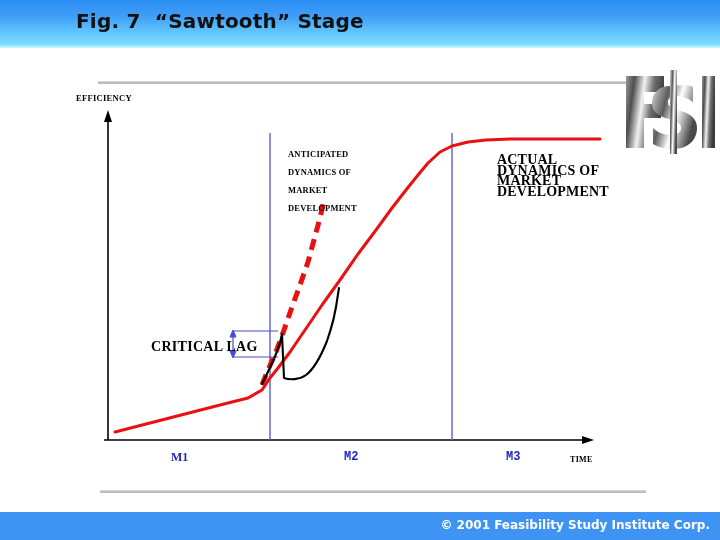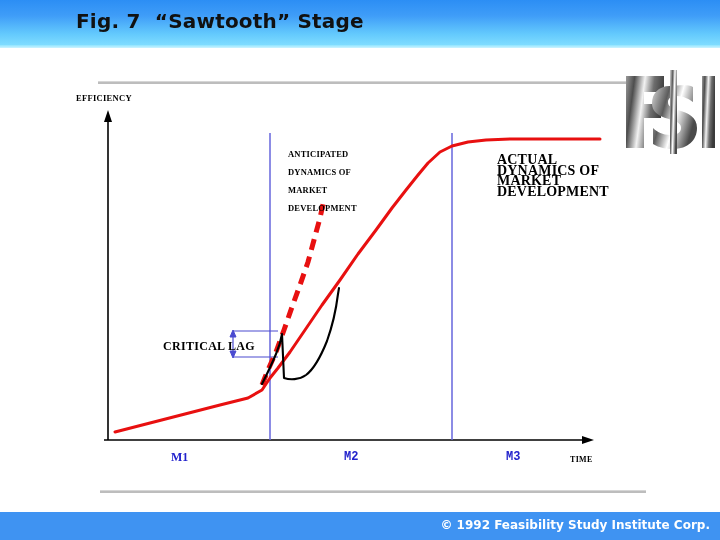--- a/index.html
+++ b/index.html
@@ -102,23 +102,22 @@
     letter-spacing: 0.2px;
   }
   #label-actual {
     left: 497px; top: 155px;
     font-size: 14px;
     line-height: 10.5px;
     letter-spacing: 0.2px;
   }
   #label-critical-lag {
     left: 151px; top: 339px;
-    font-size: 12px;
+    font-size: 14px;
     letter-spacing: 0.3px;
-    margin-left: 12px;
   }
   #label-company-cap {
     left: 333px; top: 341px;
     font-size: 8.5px;
     line-height: 11px;
     letter-spacing: 0.2px;
   }
   #label-time {
     left: 570px; top: 455px;
     font-size: 8px;
@@ -219,15 +218,15 @@
 MARKET
 DEVELOPMENT</div>
   <div class="anno" id="label-critical-lag">CRITICAL LAG</div>
   <div class="anno" id="label-time">TIME</div>
 
   <div class="milestone" id="label-m1" style="left: 171px;">M1</div>
   <div class="milestone" id="label-m2" style="left: 344px; font-family: Liberation Mono, monospace;">M2</div>
   <div class="milestone" id="label-m3" style="left: 506px; font-family: Liberation Mono, monospace;">M3</div>
 
   <div id="footer-band"></div>
-  <div id="copyright">© 1992 Feasibility Study Institute Corp.</div>
+  <div id="copyright">© 2001 Feasibility Study Institute Corp.</div>
 
 </div>
 
 </body></html>

